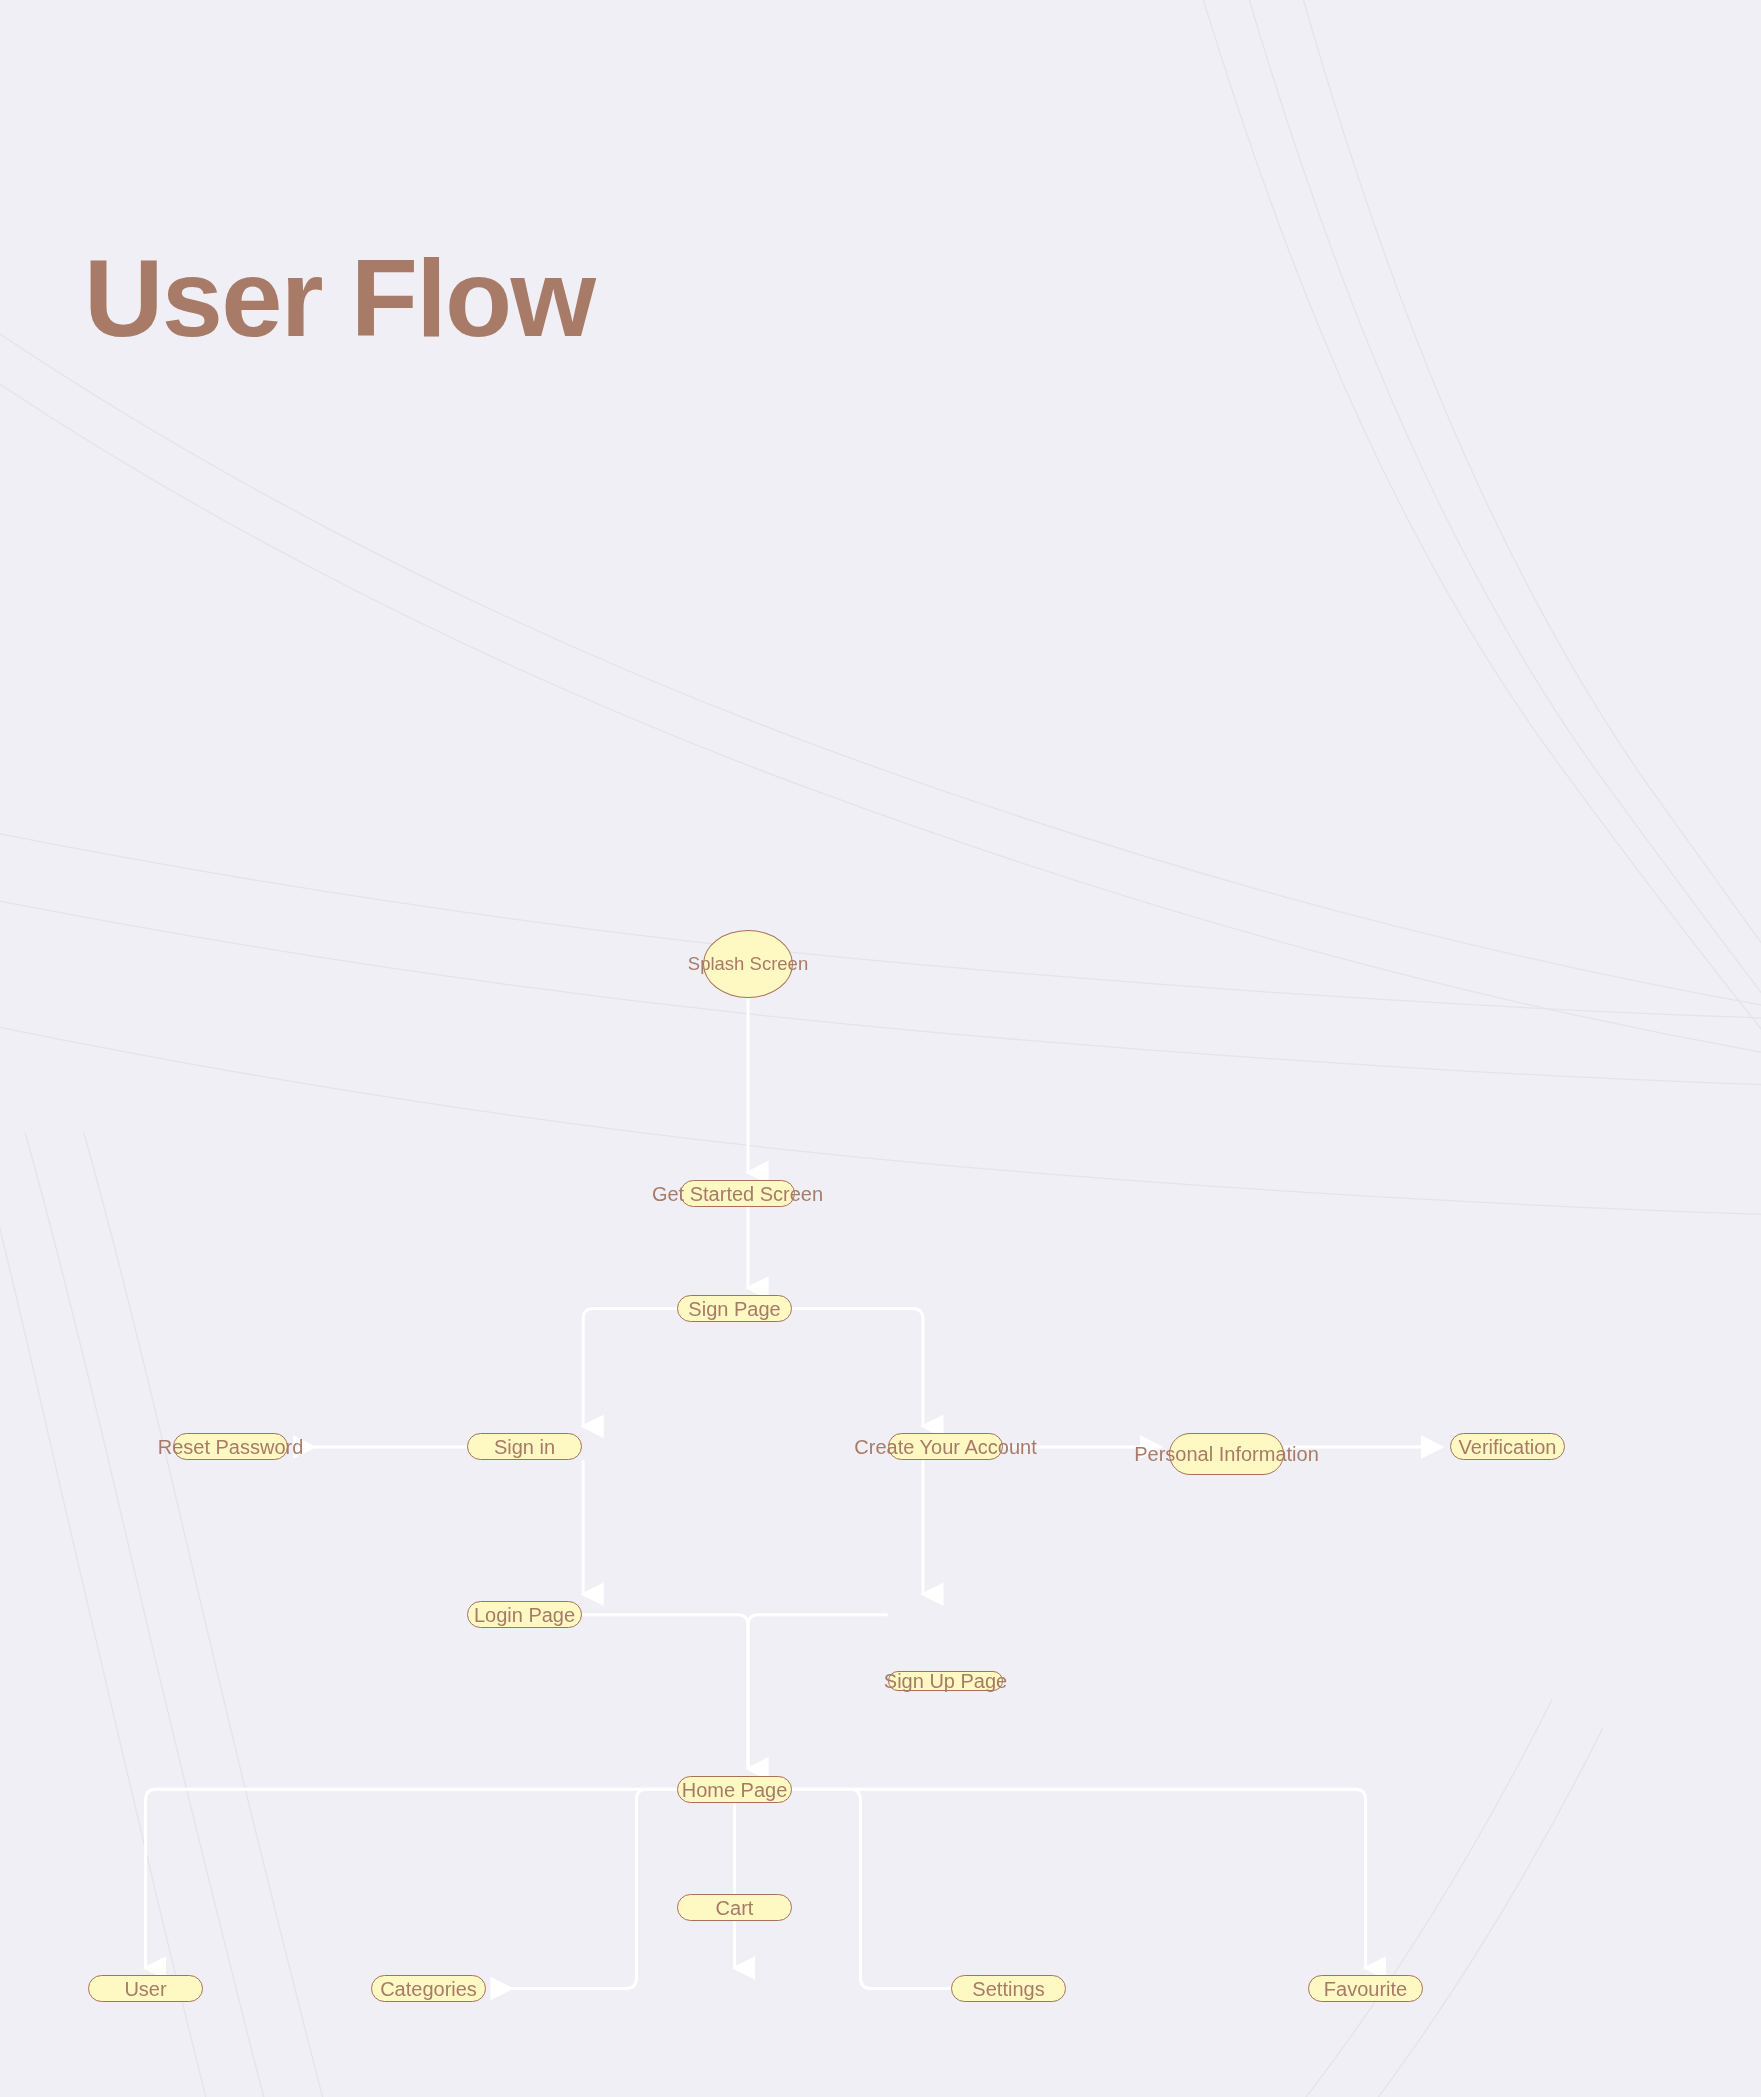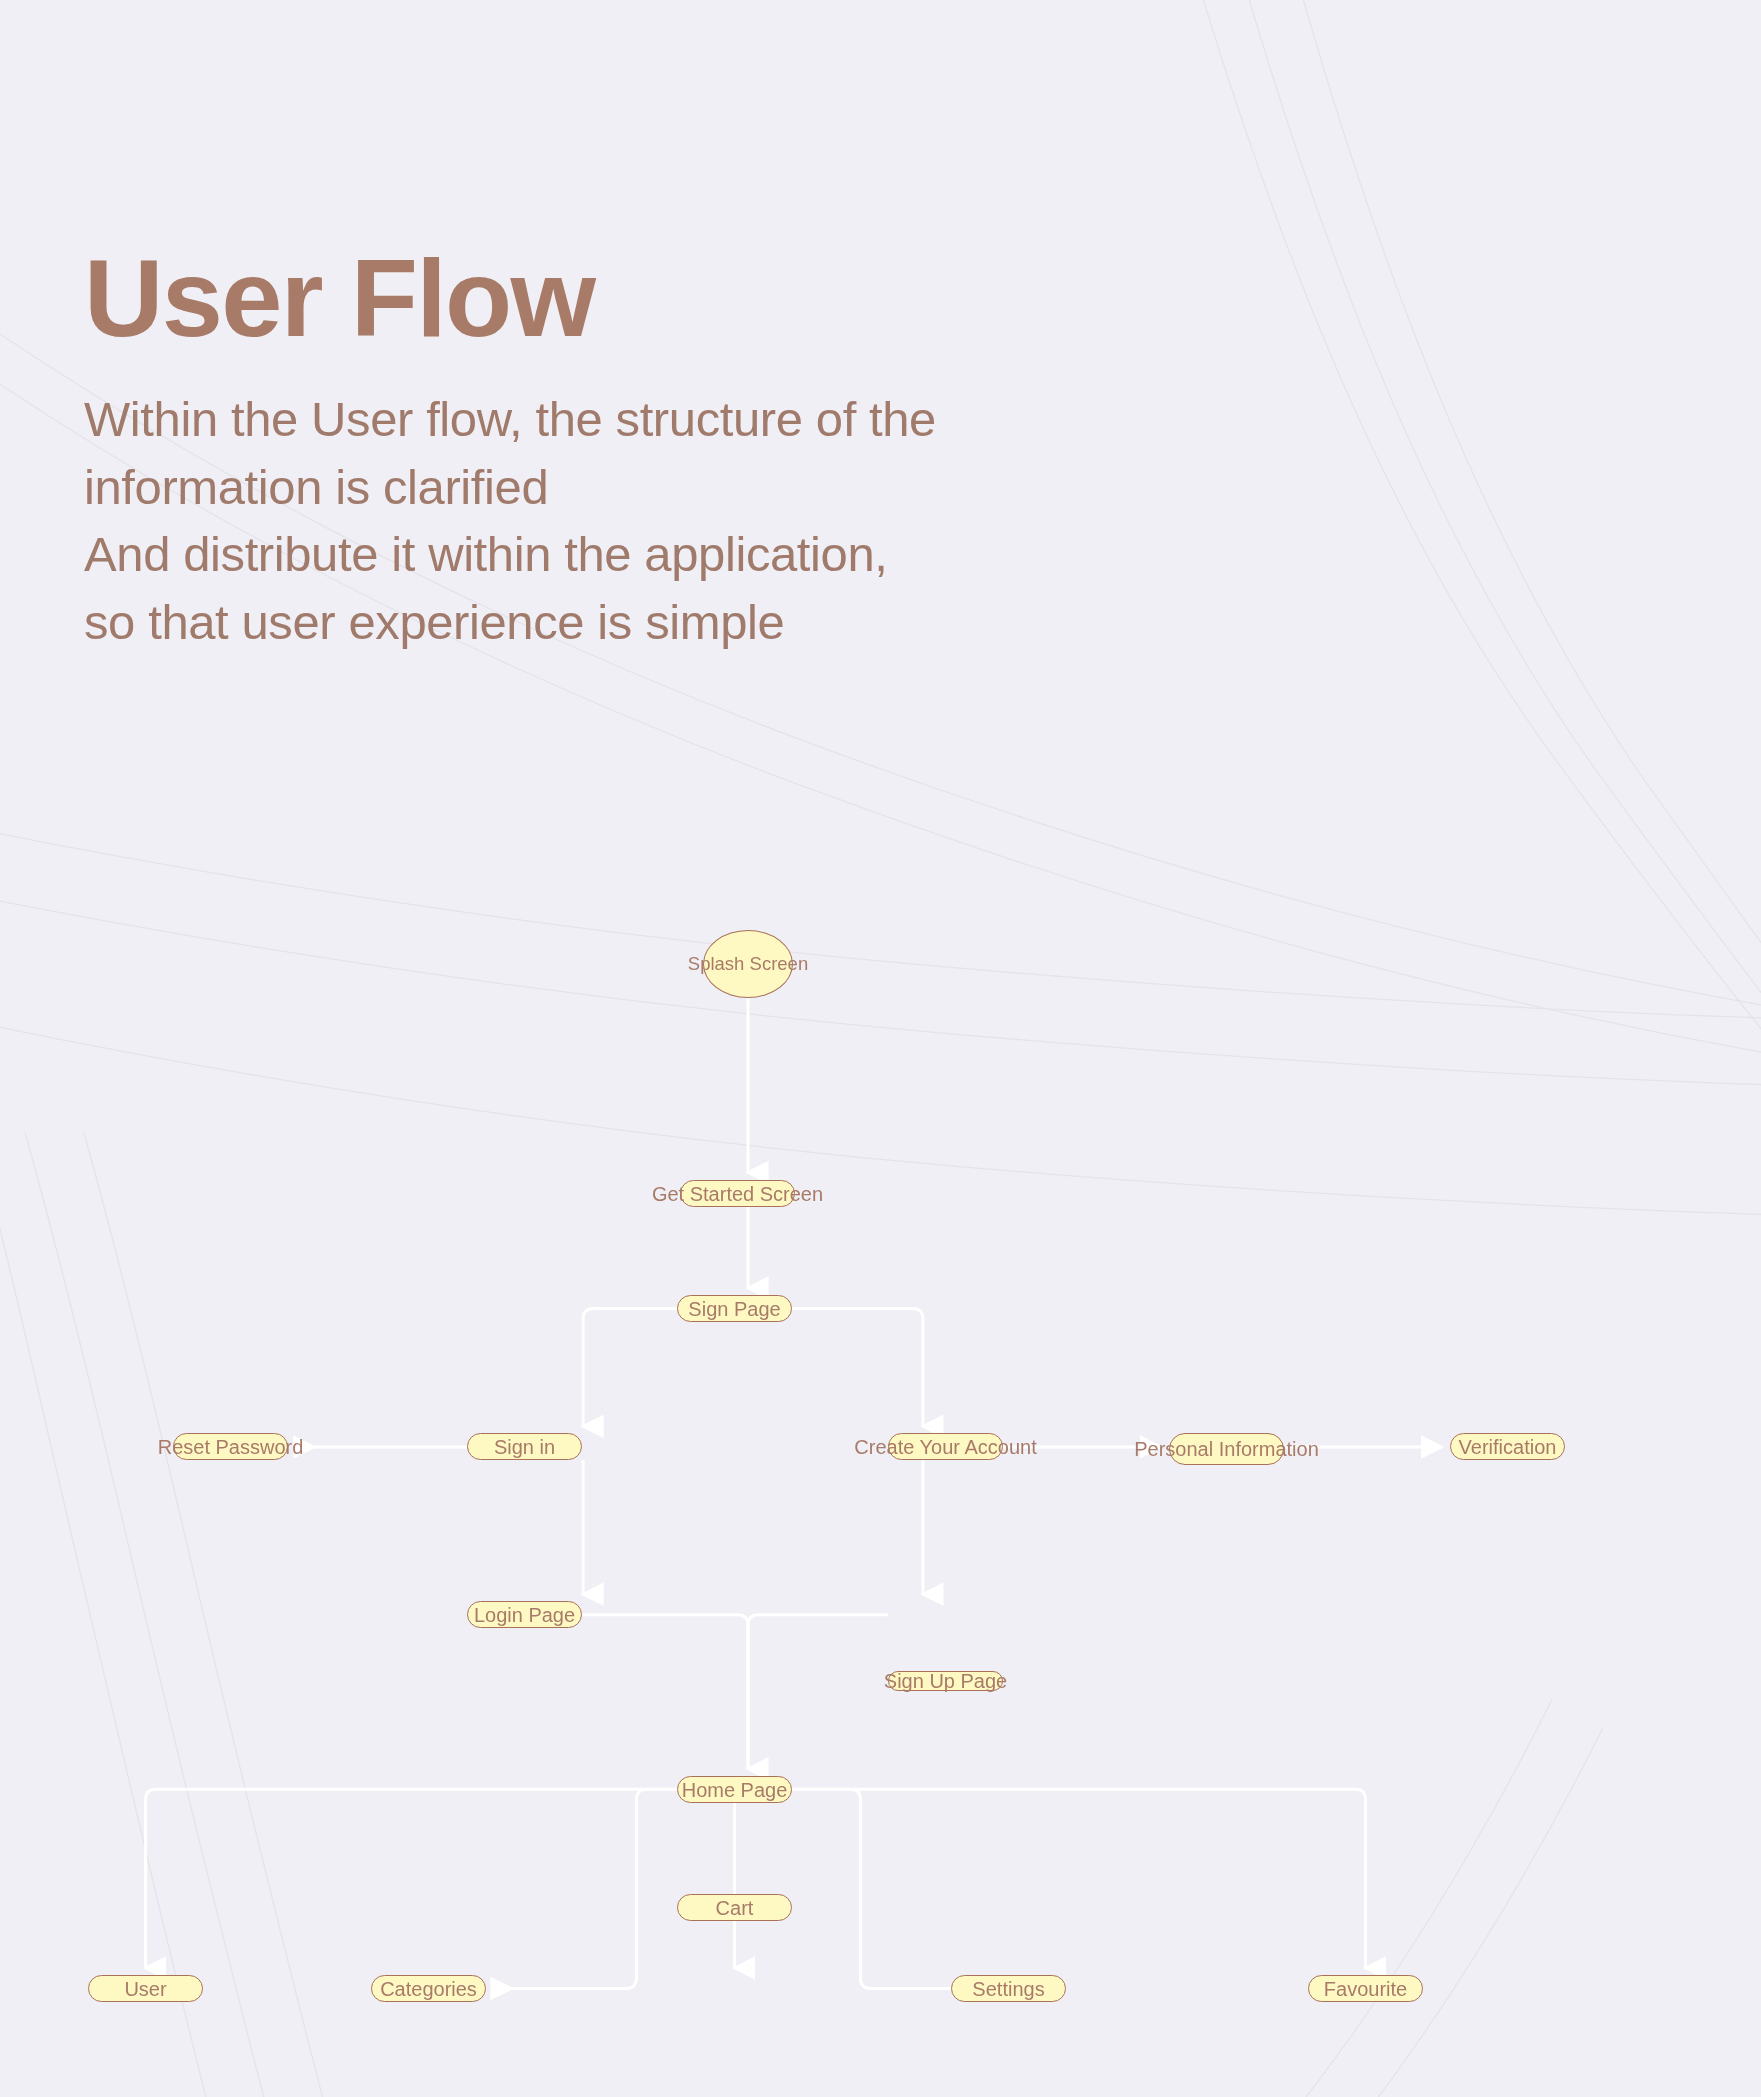--- a/index.html
+++ b/index.html
@@ -85,26 +85,20 @@
       <path d="M620,5500 C460,4900 320,4300 180,3700 C80,3270 10,2950 -60,2700"></path>
       <path d="M760,5500 C600,4900 450,4300 310,3700 C210,3270 130,2950 60,2700"></path>
       <path d="M900,5500 C740,4900 590,4300 450,3700 C350,3270 270,2950 200,2700"></path>
       <path d="M3700,4050 C3500,4450 3250,4850 2950,5200 C2760,5420 2620,5530 2540,5600"></path>
       <path d="M3820,4120 C3620,4520 3370,4920 3070,5270 C2880,5490 2740,5600 2660,5670"></path>
     </g>
   </svg>
 
   <div id="header">
     <div id="page-title">User Flow</div>
-    <div id="subtitle">
-      <span class="sub-line">Within the User flow, the structure of the</span>
-      <span class="sub-line">information is clarified</span>
-      <span class="sub-line">And distribute it within the application,</span>
-      <span class="sub-line">so that user experience is simple</span>
-    </div>
   </div>
 
   <svg id="flow" viewBox="0 0 4200 5430" preserveAspectRatio="none">
     <defs>
       <marker id="ah-down" markerWidth="8" markerHeight="8" refX="4" refY="7" orient="auto" markerUnits="strokeWidth">
         <path d="M0,0 L8,0 L4,8 z" fill="#ffffff"></path>
       </marker>
       <marker id="ah-left" markerWidth="8" markerHeight="8" refX="7" refY="4" orient="auto" markerUnits="strokeWidth">
         <path d="M8,0 L8,8 L0,4 z" fill="#ffffff"></path>
       </marker>
@@ -162,21 +156,21 @@
 
   <div class="node pill" style="left:173px;top:1433px;width:115px;height:27px;">
     <span class="node-label">Reset Password</span>
   </div>
   <div class="node pill" style="left:467px;top:1433px;width:115px;height:27px;">
     <span class="node-label">Sign in</span>
   </div>
   <div class="node pill" style="left:888px;top:1433px;width:115px;height:27px;">
     <span class="node-label">Create Your Account</span>
   </div>
-  <div class="node pill" style="left:1169px;top:1433px;width:115px;height:32px;">
+  <div class="node pill" style="left:1169px;top:1433px;width:115px;height:42px;">
     <span class="node-label">Personal Information</span>
   </div>
   <div class="node pill" style="left:1450px;top:1433px;width:115px;height:27px;">
     <span class="node-label">Verification</span>
   </div>
 
   <div class="node pill" style="left:467px;top:1601px;width:115px;height:27px;">
     <span class="node-label">Login Page</span>
   </div>
   <div class="node pill" style="left:888px;top:1649px;width:115px;height:20px;margin-top:22px;">

